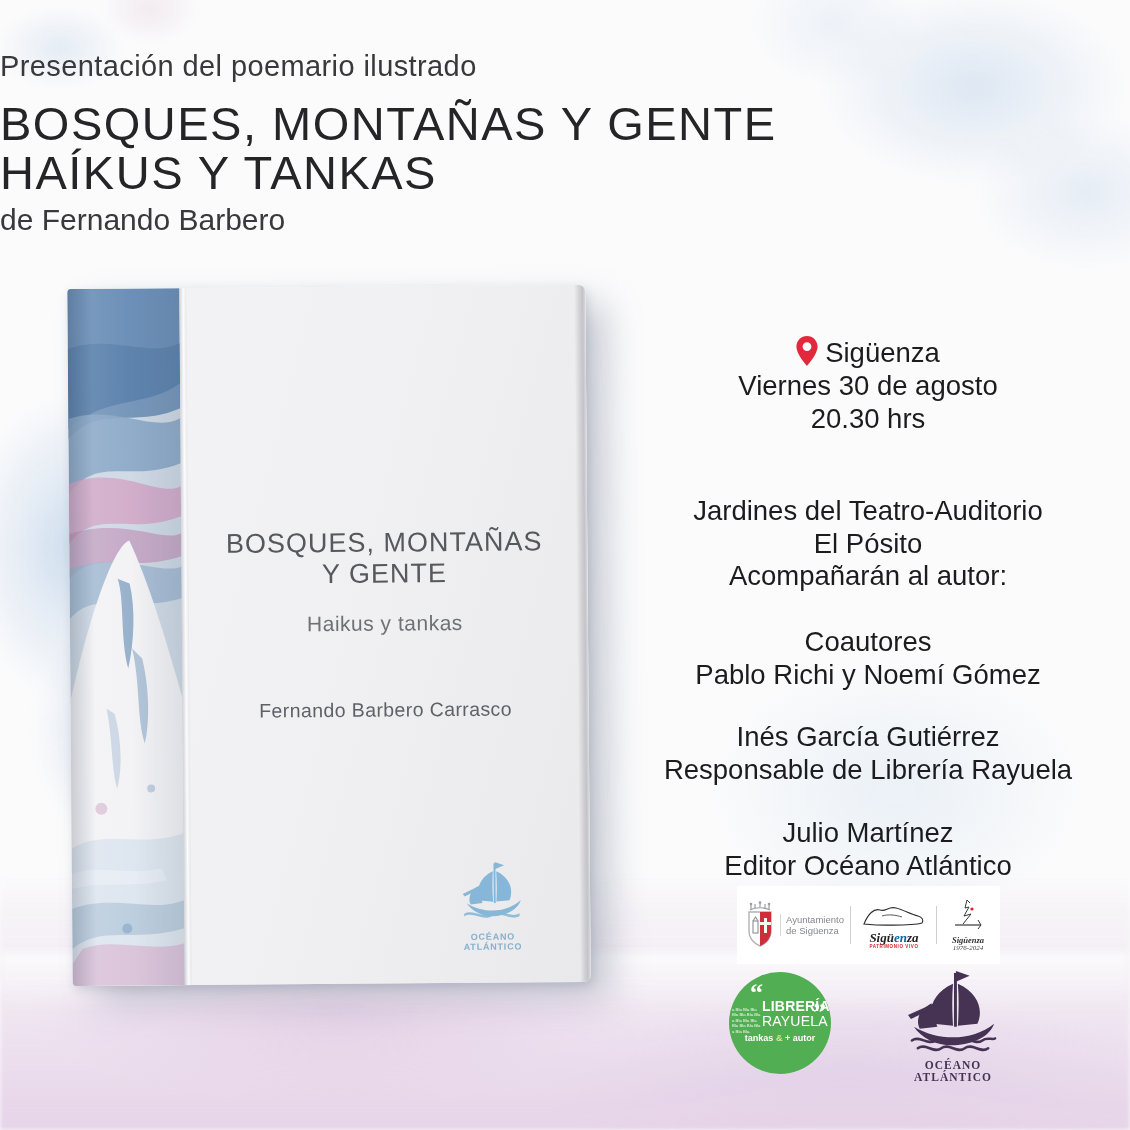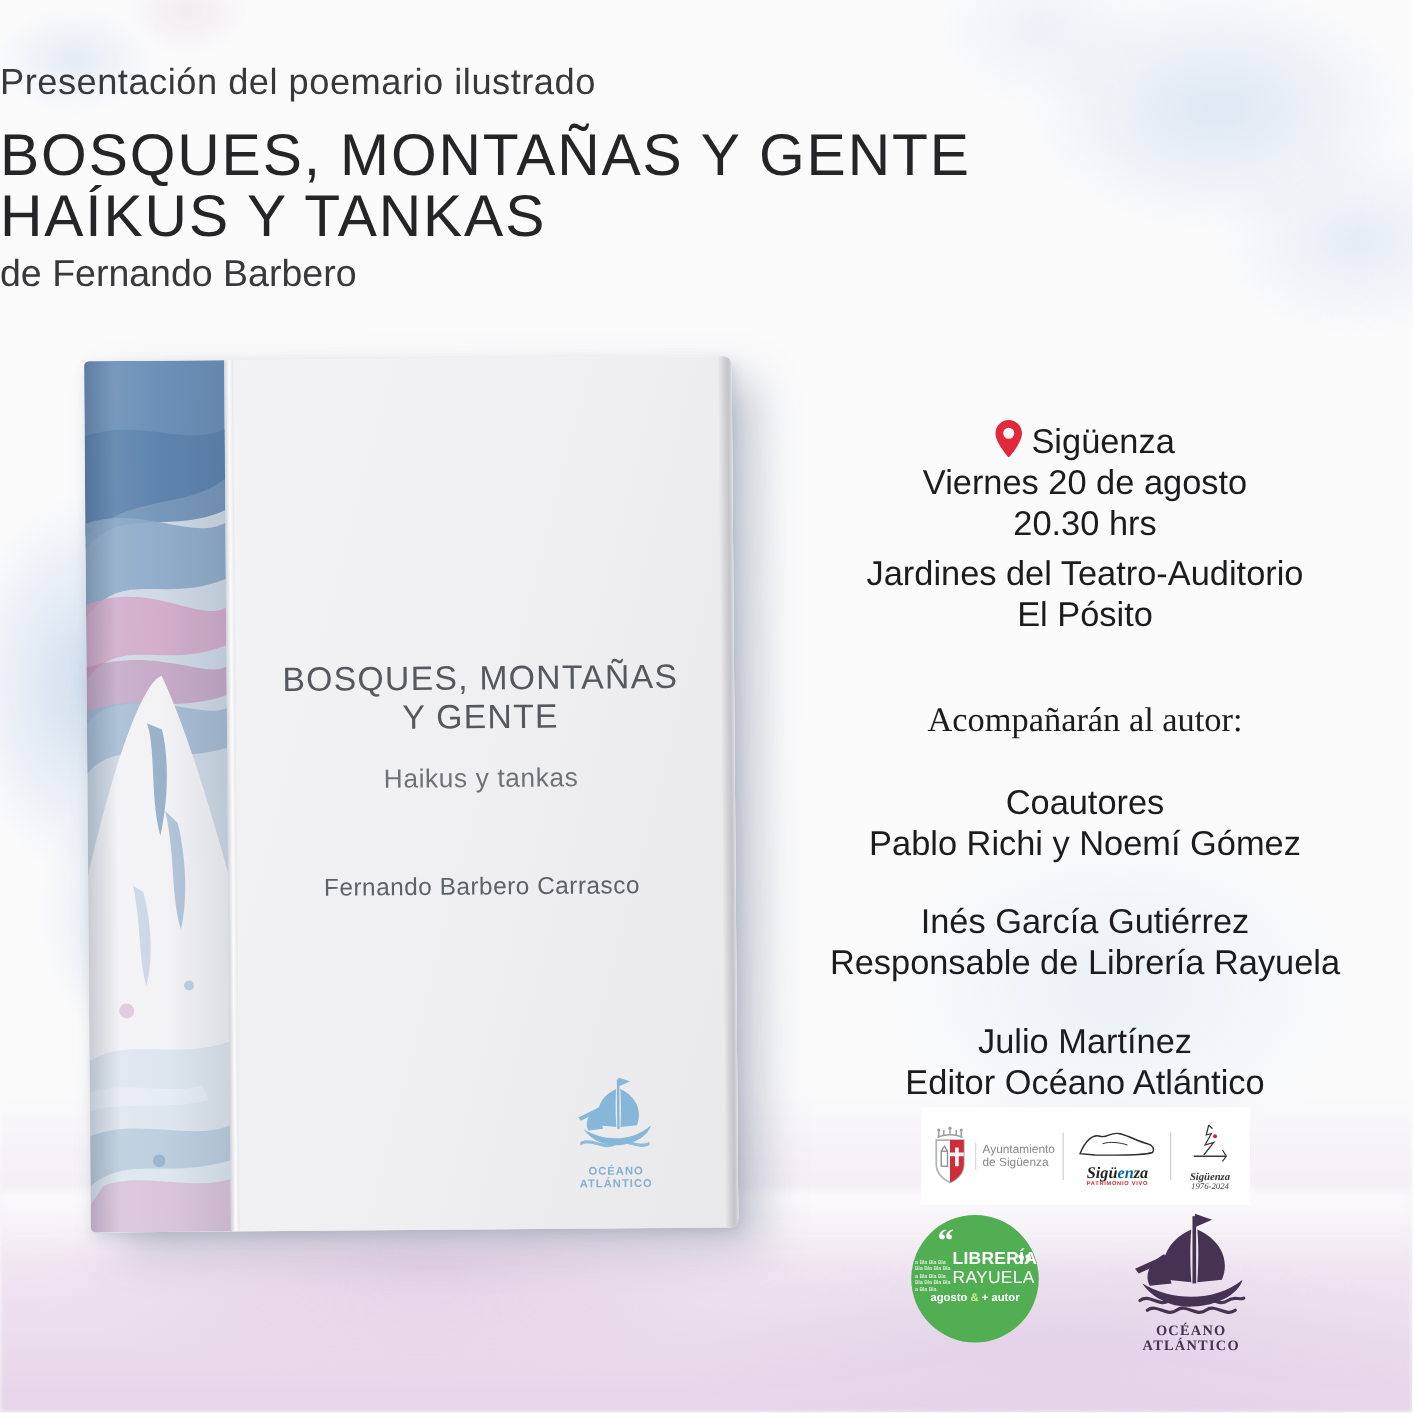--- a/index.html
+++ b/index.html
@@ -66,22 +66,22 @@
     font-size:19.5px;color:#5e6267;letter-spacing:.4px;}
   .cover-pub{position:absolute;left:368px;top:572px;width:105px;text-align:center;}
   .cover-pub svg{display:block;margin:0 auto;}
   .cover-pub-name{margin-top:2px;font-size:9px;font-weight:bold;letter-spacing:.8px;color:#86b0cd;}
 
   
   .event-col{position:absolute;left:612px;top:0;width:512px;text-align:center;
     font-size:27.5px;color:#1c1c1f;line-height:33px;}
   .evt{position:absolute;left:0;width:100%;}
   .evt-loc{top:336px;}
-  .evt-venue{top:442px;}
-  .evt-intro{top:559px;font-family:Liberation Serif, serif;}
+  .evt-venue{top:494px;}
+  .evt-intro{top:559px;}
   .evt-g0{top:625px;}
   .evt-g1{top:720px;}
   .evt-g2{top:816px;}
   .pin{display:inline-block;vertical-align:-4px;margin-right:7px;}
 
   
   .band{position:absolute;left:737px;top:886px;width:263px;height:78px;background:#ffffff;
     display:flex;align-items:center;justify-content:space-between;padding:0 8px;box-sizing:border-box;}
   .band-div{width:1px;height:38px;background:#cfcfd2;}
   .ayto{display:flex;align-items:center;gap:5px;}
@@ -181,21 +181,21 @@
     </div>
   </div>
 
   <div class="event-col">
     <div class="evt evt-loc">
       <div>
         <svg class="pin" width="22" height="30" viewBox="0 0 24 34">
           <path fill="#e2293b" d="M12,0 C5.4,0 0,5.4 0,12 C0,21 12,34 12,34 C12,34 24,21 24,12 C24,5.4 18.6,0 12,0 Z M12,17 a5,5 0 1,1 0,-10 a5,5 0 0,1 0,10 Z"></path>
         </svg><span>Sigüenza</span>
       </div>
-      <div>Viernes 20 de agosto</div>
+      <div>Viernes 30 de agosto</div>
       <div>20.30 hrs</div>
     </div>
     <div class="evt evt-venue">
       <div>Jardines del Teatro-Auditorio</div>
       <div>El Pósito</div>
     </div>
     <div class="evt evt-intro">Acompañarán al autor:</div>
     <div class="evt evt-g0">
       <div>Coautores</div>
       <div>Pablo Richi y Noemí Gómez</div>
@@ -259,21 +259,21 @@
       <div>a Bla Bla Bla</div>
       <div>Bla Bla Bla Bla</div>
       <div>a Bla Bla Bla</div>
       <div>Bla Bla Bla Bla</div>
       <div>a Bla Bla.</div>
     </div>
     <div class="ray-qo">“</div>
     <div class="ray-l1">LIBRERÍA</div>
     <div class="ray-l2">RAYUELA</div>
     <div class="ray-qc">”</div>
-    <div class="ray-tag"><span>agosto </span><span class="amp">&amp;</span><span> + autor</span></div>
+    <div class="ray-tag"><span>tankas </span><span class="amp">&amp;</span><span> + autor</span></div>
   </div>
 
   <div class="oceano">
     <svg width="112" height="88" viewBox="0 0 100 90">
       <g fill="#463253">
         <path d="M53,1 L67,6 L53,12 Z"></path>
         <rect x="51" y="3" width="3" height="55"></rect>
         <path d="M50,14 C28,24 24,42 30,55 L50,57 C49,41 49,27 50,14 Z"></path>
         <path d="M55,14 C77,24 81,42 75,55 L55,57 C56,41 56,27 55,14 Z"></path>
         <path d="M28,34 C14,42 12,52 16,60 L34,58 C31,50 29,42 28,34 Z"></path>

